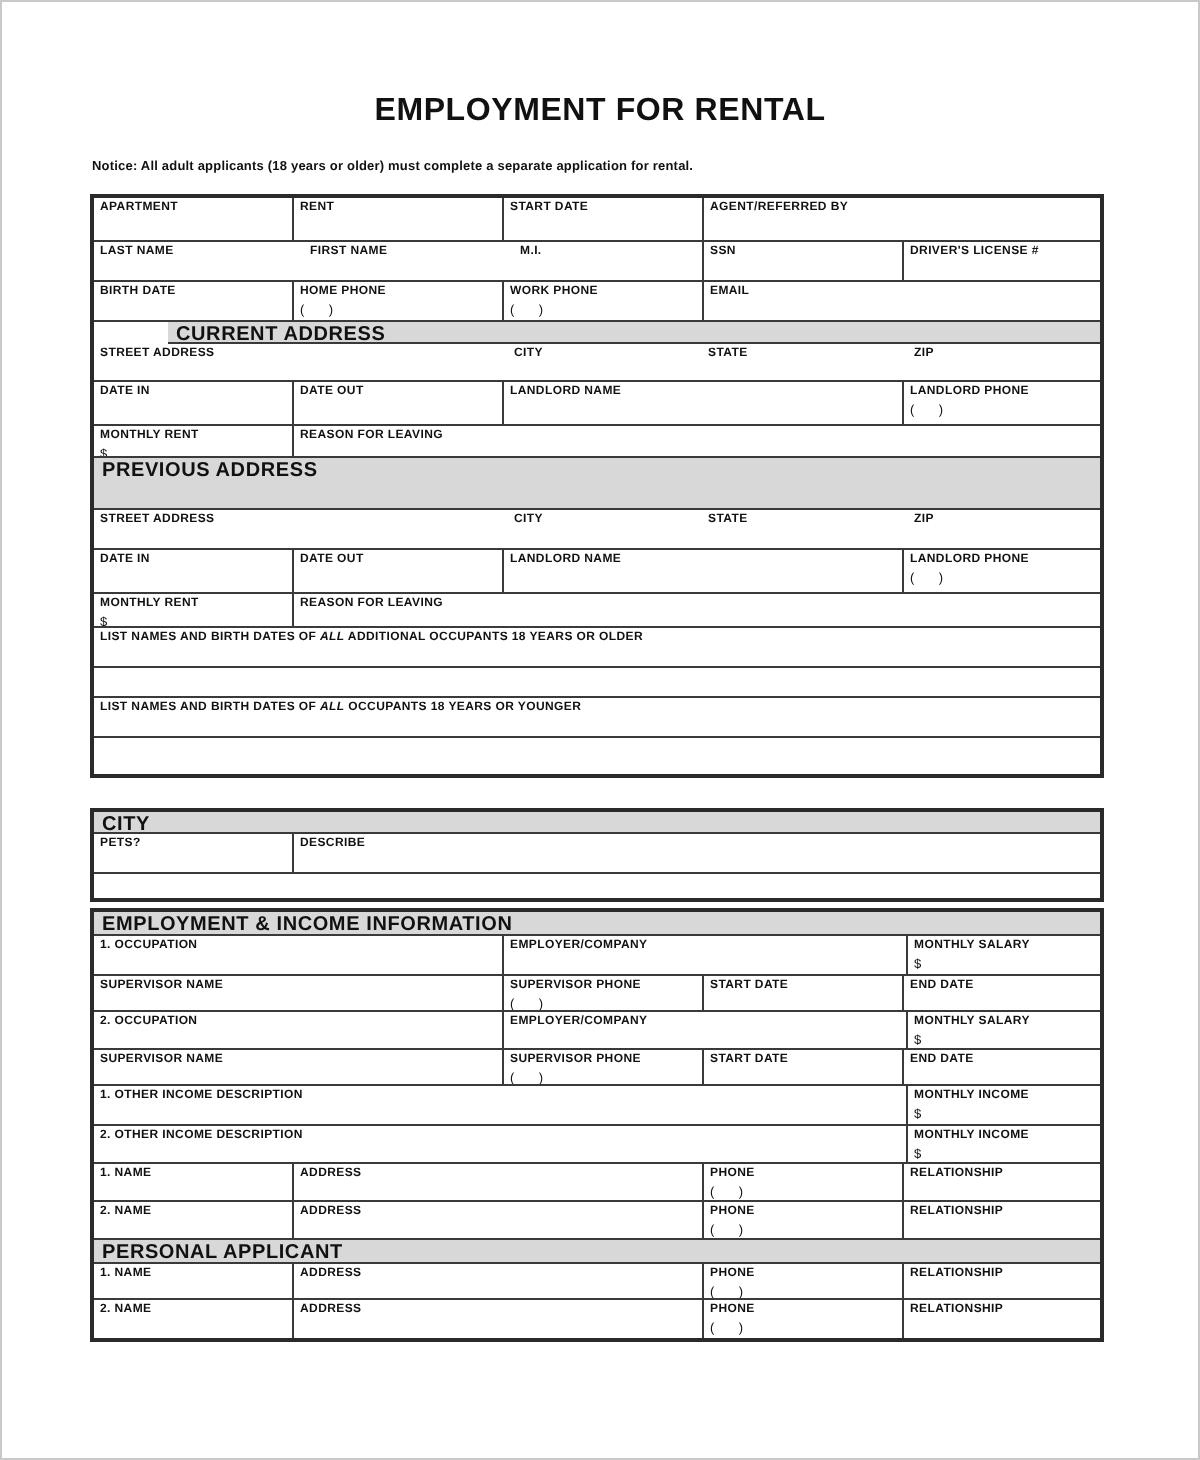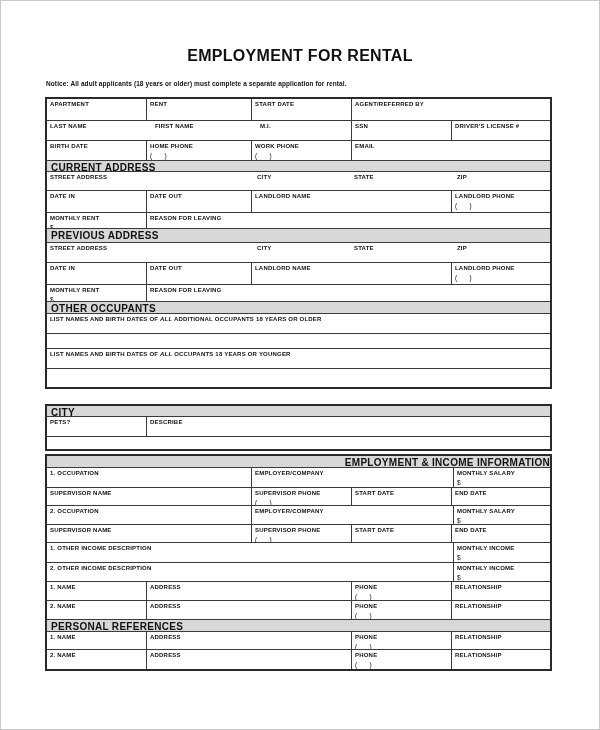--- a/index.html
+++ b/index.html
@@ -56,21 +56,21 @@
         <div>HOME PHONE</div>
         <div class="sub">(      )</div>
       </div>
       <div class="c" style="width:100px;">
         <div>WORK PHONE</div>
         <div class="sub">(      )</div>
       </div>
       <div class="c last">EMAIL</div>
     </div>
 
-    <div class="h" style="height:11px;">CURRENT ADDRESS</div>
+    <div class="h" style="height:11px;margin-left:37px;">CURRENT ADDRESS</div>
 
     <div class="r" style="height:19px;">
       <div class="c last rel">
         <span class="abs" style="left:3px;">STREET ADDRESS</span>
         <span class="abs" style="left:210px;">CITY</span>
         <span class="abs" style="left:307px;">STATE</span>
         <span class="abs" style="left:410px;">ZIP</span>
       </div>
     </div>
 
@@ -85,21 +85,21 @@
     </div>
 
     <div class="r" style="height:16px;">
       <div class="c" style="width:100px;">
         <div>MONTHLY RENT</div>
         <div class="sub">$</div>
       </div>
       <div class="c last">REASON FOR LEAVING</div>
     </div>
 
-    <div class="h" style="height:14px;">PREVIOUS ADDRESS</div>
+    <div class="h" style="height:26px;">PREVIOUS ADDRESS</div>
 
     <div class="r" style="height:20px;">
       <div class="c last rel">
         <span class="abs" style="left:3px;">STREET ADDRESS</span>
         <span class="abs" style="left:210px;">CITY</span>
         <span class="abs" style="left:307px;">STATE</span>
         <span class="abs" style="left:410px;">ZIP</span>
       </div>
     </div>
 
@@ -114,21 +114,20 @@
     </div>
 
     <div class="r" style="height:17px;">
       <div class="c" style="width:100px;">
         <div>MONTHLY RENT</div>
         <div class="sub">$</div>
       </div>
       <div class="c last">REASON FOR LEAVING</div>
     </div>
 
-    <div class="h" style="height:12px;">OTHER OCCUPANTS</div>
 
     <div class="r" style="height:20px;">
       <div class="c last"><span>LIST NAMES AND BIRTH DATES OF </span><span class="ital">ALL</span><span> ADDITIONAL OCCUPANTS 18 YEARS OR OLDER</span></div>
     </div>
     <div class="r" style="height:15px;">
       <div class="c last"></div>
     </div>
     <div class="r" style="height:20px;">
       <div class="c last"><span>LIST NAMES AND BIRTH DATES OF </span><span class="ital">ALL</span><span> OCCUPANTS 18 YEARS OR YOUNGER</span></div>
     </div>
@@ -142,21 +141,21 @@
     <div class="r" style="height:20px;">
       <div class="c" style="width:100px;">PETS?</div>
       <div class="c last">DESCRIBE</div>
     </div>
     <div class="r end" style="height:12px;">
       <div class="c last"></div>
     </div>
   </div>
 
   <div class="tbl" style="top:453px;">
-    <div class="h" style="height:12px;text-align:right;">EMPLOYMENT &amp; INCOME INFORMATION</div>
+    <div class="h" style="height:12px;">EMPLOYMENT &amp; INCOME INFORMATION</div>
 
     <div class="r" style="height:20px;">
       <div class="c" style="width:205px;">1. OCCUPATION</div>
       <div class="c" style="width:202px;">EMPLOYER/COMPANY</div>
       <div class="c last">
         <div>MONTHLY SALARY</div>
         <div class="sub">$</div>
       </div>
     </div>
 
@@ -219,21 +218,21 @@
     <div class="r" style="height:19px;">
       <div class="c" style="width:100px;">2. NAME</div>
       <div class="c" style="width:205px;">ADDRESS</div>
       <div class="c" style="width:100px;">
         <div>PHONE</div>
         <div class="sub">(      )</div>
       </div>
       <div class="c last">RELATIONSHIP</div>
     </div>
 
-    <div class="h" style="height:12px;">PERSONAL REFERENCES</div>
+    <div class="h" style="height:12px;">PERSONAL APPLICANT</div>
 
     <div class="r" style="height:18px;">
       <div class="c" style="width:100px;">1. NAME</div>
       <div class="c" style="width:205px;">ADDRESS</div>
       <div class="c" style="width:100px;">
         <div>PHONE</div>
         <div class="sub">(      )</div>
       </div>
       <div class="c last">RELATIONSHIP</div>
     </div>

